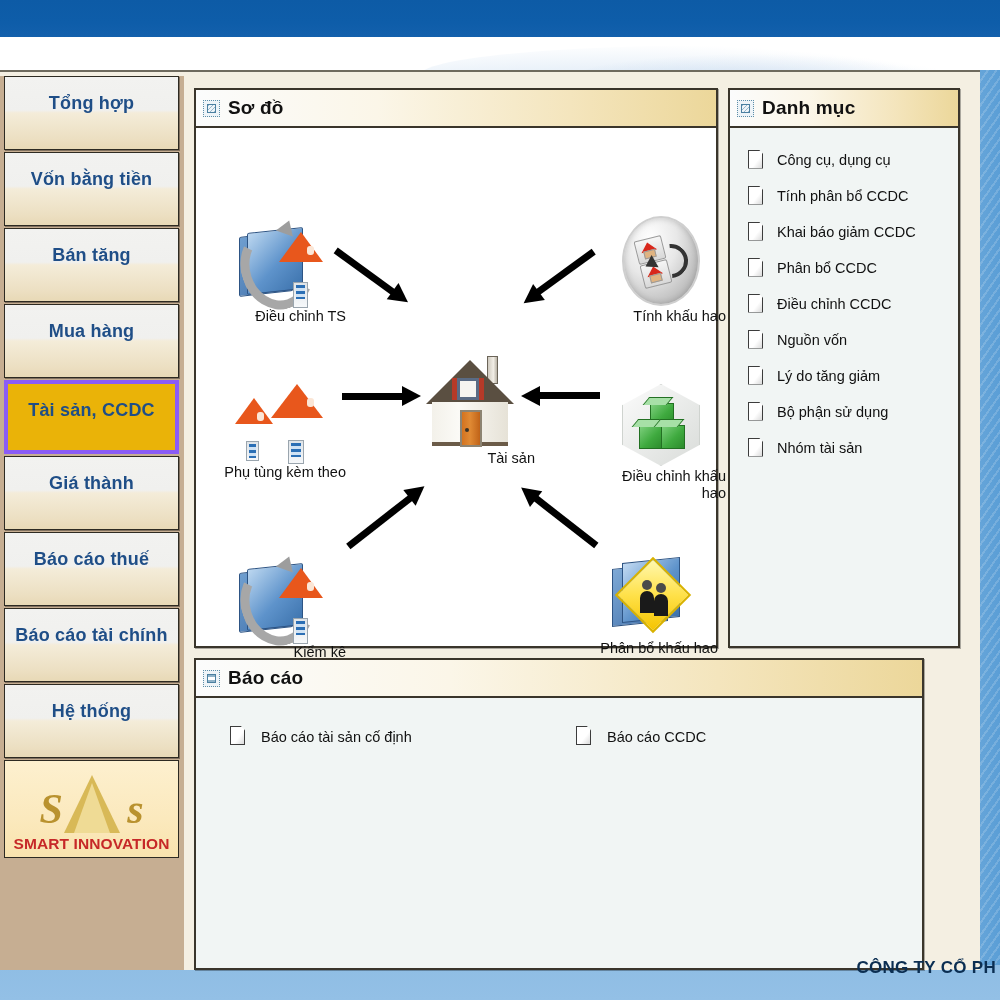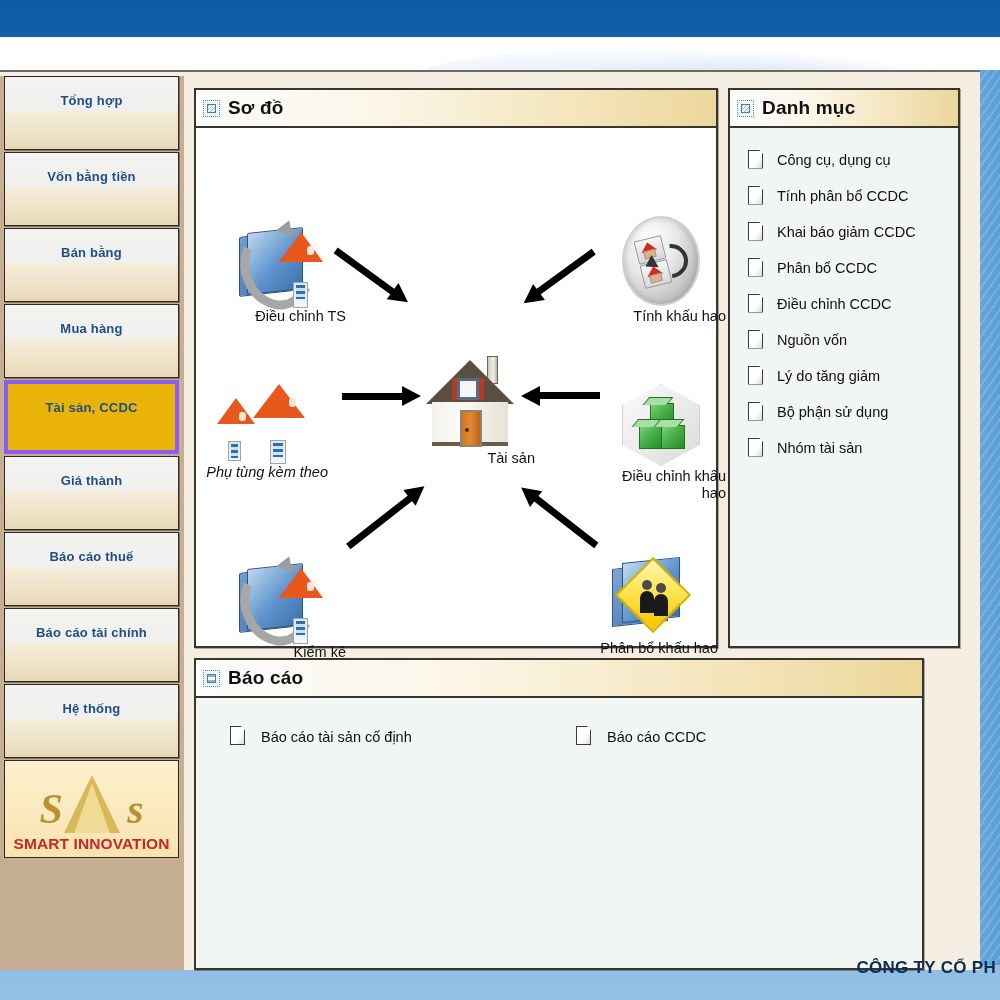--- a/index.html
+++ b/index.html
@@ -78,21 +78,21 @@
     border: 1px solid #2d2a22;
     box-sizing: border-box;
     background: linear-gradient(to bottom, #f2f2f0 0%, #f0f0ee 46%, #f4ecd9 50%, #ecdfc2 86%, #e8d9b6 100%);
     display: flex; align-items: flex-start; justify-content: center;
     box-shadow: 1px 1px 0 rgba(0,0,0,0.35);
     flex: 0 0 auto;
     cursor: default;
   }
   .nav-btn .nav-label {
     margin-top: 16px;
-    font-size: 13px;
+    font-size: 18px;
     color: #1f4e87;
     font-weight: 700;
     letter-spacing: 0.2px;
     white-space: nowrap;
   }
   .nav-btn.selected {
     background: #eab308;
     border: 4px solid #8b5cf6;
     box-shadow: none;
   }
@@ -467,21 +467,21 @@
     <div class="app-inner">
 
       <div class="sidebar">
         <div class="nav-btn">
           <span class="nav-label">Tổng hợp</span>
         </div>
         <div class="nav-btn">
           <span class="nav-label">Vốn bằng tiền</span>
         </div>
         <div class="nav-btn">
-          <span class="nav-label">Bán bằng</span>
+          <span class="nav-label">Bán tăng</span>
         </div>
         <div class="nav-btn">
           <span class="nav-label">Mua hàng</span>
         </div>
         <div class="nav-btn selected">
           <span class="nav-label">Tài sản, CCDC</span>
         </div>
         <div class="nav-btn">
           <span class="nav-label">Giá thành</span>
         </div>
@@ -569,21 +569,21 @@
                       <div class="tile t2">
                           <span class="rr"></span>
                           <span class="bb"></span>
                         </div>
                       <div class="curve"></div>
                     </div>
                   </div>
                   <div class="node-label">Tính khấu hao</div>
                 </div>
 
-                <div class="node" style="left:2px; top:248px;font-style:italic;">
+                <div class="node" style="left:20px; top:248px;">
                   <div class="ico">
                     <div class="twoh">
                       <div class="oh small">
                           <div class="oh-roof"></div>
                           <div class="oh-body"></div>
                           <div class="oh-win"></div>
                           <div class="oh-base"></div>
                         </div>
                       <div class="oh big">
                           <div class="oh-roof"></div>

